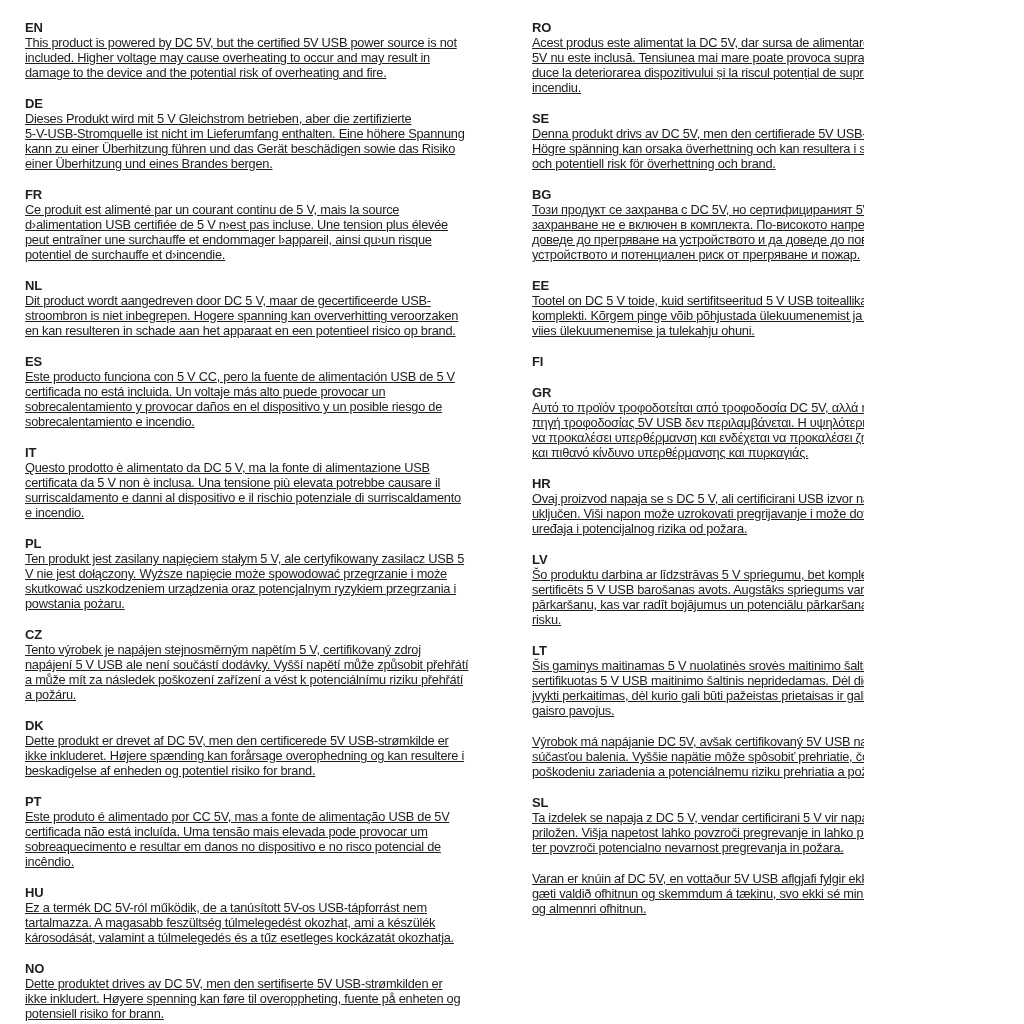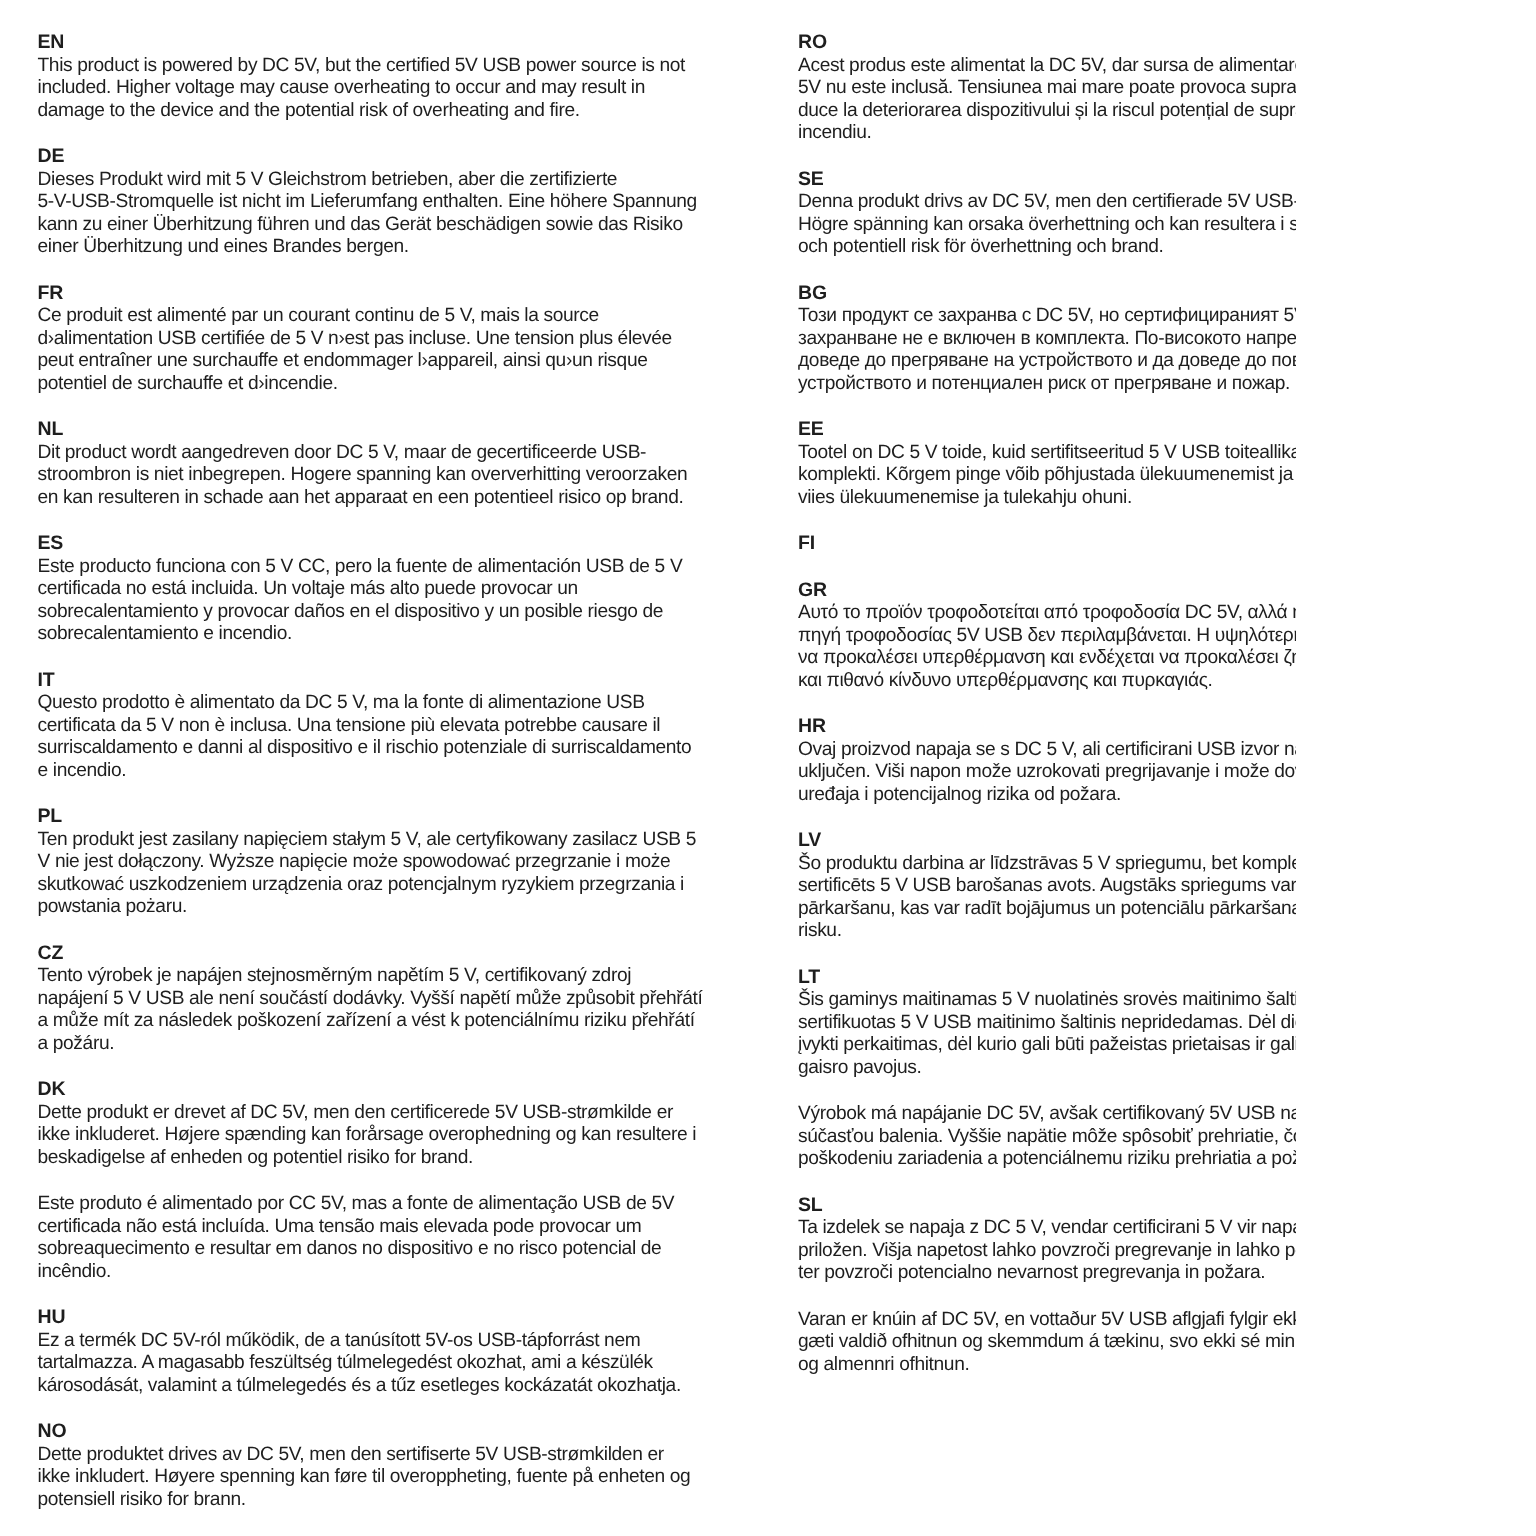--- a/index.html
+++ b/index.html
@@ -31,20 +31,21 @@
     line-height: 15px;
     font-weight: 700;
     letter-spacing: -0.1px;
   }
   .lang-block p {
     margin: 0;
     font-size: 12.8px;
     line-height: 15px;
     letter-spacing: -0.25px;
     white-space: pre;
+    text-decoration: underline;
   }
 </style>
 </head>
 <body>
 
 <div class="page">
   <div class="col col-left">
       <section class="lang-block">
         <h2>EN</h2>
         <p>This product is powered by DC 5V, but the certified 5V USB power source is not
@@ -99,20 +100,21 @@
 a může mít za následek poškození zařízení a vést k potenciálnímu riziku přehřátí
 a požáru.</p>
       </section>
       <section class="lang-block">
         <h2>DK</h2>
         <p>Dette produkt er drevet af DC 5V, men den certificerede 5V USB-strømkilde er
 ikke inkluderet. Højere spænding kan forårsage overophedning og kan resultere i
 beskadigelse af enheden og potentiel risiko for brand.</p>
       </section>
       <section class="lang-block">
+        <h2>PT</h2>
         <p>Este produto é alimentado por CC 5V, mas a fonte de alimentação USB de 5V
 certificada não está incluída. Uma tensão mais elevada pode provocar um
 sobreaquecimento e resultar em danos no dispositivo e no risco potencial de
 incêndio.</p>
       </section>
       <section class="lang-block">
         <h2>HU</h2>
         <p>Ez a termék DC 5V-ról működik, de a tanúsított 5V-os USB-tápforrást nem
 tartalmazza. A magasabb feszültség túlmelegedést okozhat, ami a készülék
 károsodását, valamint a túlmelegedés és a tűz esetleges kockázatát okozhatja.</p>

